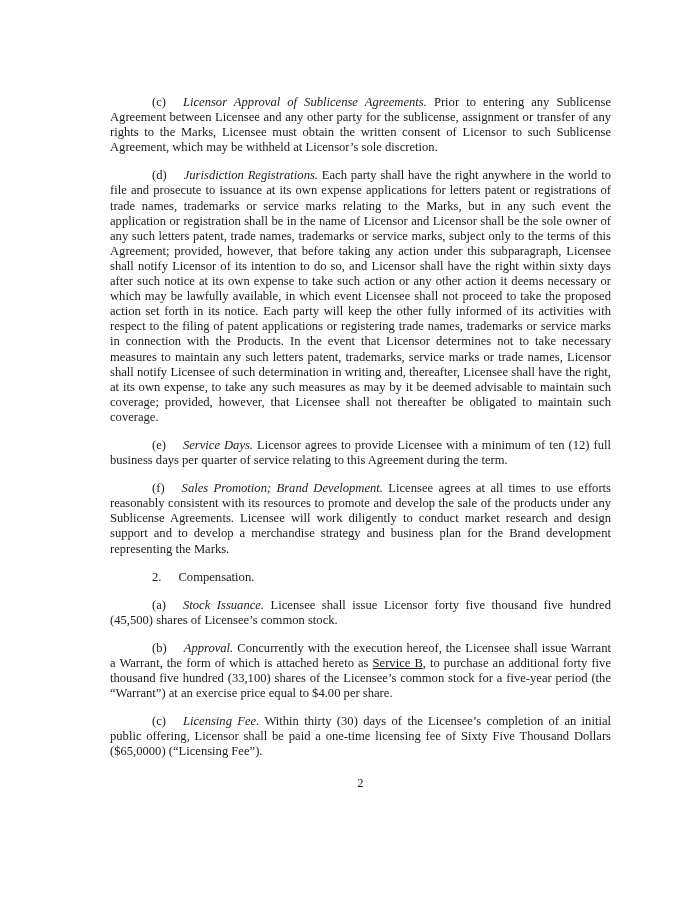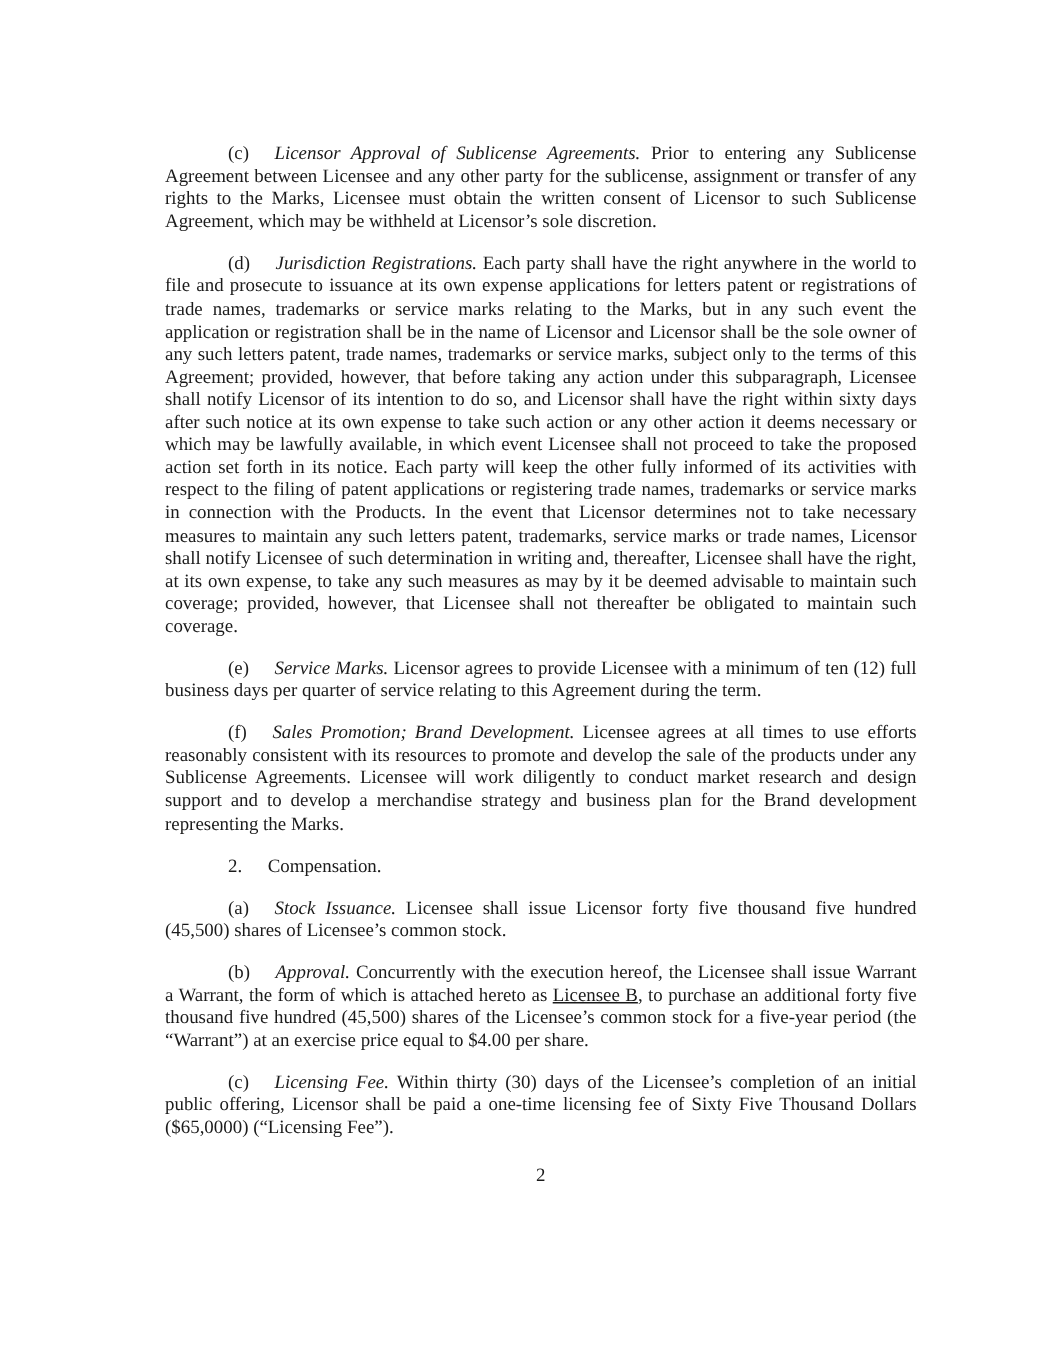--- a/index.html
+++ b/index.html
@@ -46,34 +46,34 @@
 
 <div class="sheet">
   <div class="content">
 
     <p class="para indent"><span>(c)</span><span class="tab"></span><span class="clause-title">Licensor Approval of Sublicense Agreements.</span>
       <span>Prior to entering any Sublicense Agreement between Licensee and any other party for the sublicense, assignment or transfer of any rights to the Marks, Licensee must obtain the written consent of Licensor to such Sublicense Agreement, which may be withheld at Licensor’s sole discretion.</span></p>
 
     <p class="para indent"><span>(d)</span><span class="tab"></span><span class="clause-title">Jurisdiction Registrations.</span>
       <span>Each party shall have the right anywhere in the world to file and prosecute to issuance at its own expense applications for letters patent or registrations of trade names, trademarks or service marks relating to the Marks, but in any such event the application or registration shall be in the name of Licensor and Licensor shall be the sole owner of any such letters patent, trade names, trademarks or service marks, subject only to the terms of this Agreement; provided, however, that before taking any action under this subparagraph, Licensee shall notify Licensor of its intention to do so, and Licensor shall have the right within sixty days after such notice at its own expense to take such action or any other action it deems necessary or which may be lawfully available, in which event Licensee shall not proceed to take the proposed action set forth in its notice.  Each party will keep the other fully informed of its activities with respect to the filing of patent applications or registering trade names, trademarks or service marks in connection with the Products.  In the event that Licensor determines not to take necessary measures to maintain any such letters patent, trademarks, service marks or trade names, Licensor shall notify Licensee of such determination in writing and, thereafter, Licensee shall have the right, at its own expense, to take any such measures as may by it be deemed advisable to maintain such coverage; provided, however, that Licensee shall not thereafter be obligated to maintain such coverage.</span></p>
 
-    <p class="para indent"><span>(e)</span><span class="tab"></span><span class="clause-title">Service Marks.</span>
+    <p class="para indent"><span>(e)</span><span class="tab"></span><span class="clause-title">Service Days.</span>
       <span>Licensor agrees to provide Licensee with a minimum of ten (12) full business days per quarter of service relating to this Agreement during the term.</span></p>
 
     <p class="para indent"><span>(f)</span><span class="tab"></span><span class="clause-title">Sales Promotion; Brand Development.</span>
       <span>Licensee agrees at all times to use efforts reasonably consistent with its resources to promote and develop the sale of the products under any Sublicense Agreements.  Licensee will work diligently to conduct market research and design support and to develop a merchandise strategy and business plan for the Brand development representing the Marks.</span></p>
 
     <p class="para indent heading"><span>2.</span><span class="tab"></span><b>Compensation.</b></p>
 
 
     <p class="para indent"><span>(a)</span><span class="tab"></span><span class="clause-title">Stock Issuance.</span>
       <span>Licensee shall issue Licensor forty five thousand five hundred (45,500) shares of Licensee’s common stock.</span></p>
 
     <p class="para indent"><span>(b)</span><span class="tab"></span><span class="clause-title">Approval.</span>
-      <span>Concurrently with the execution hereof, the Licensee shall issue Warrant a Warrant, the form of which is attached hereto as</span> <span class="u">Licensee B</span><span>, to purchase an additional forty five thousand five hundred (45,500) shares of the Licensee’s common stock for a five-year period (the “Warrant”) at an exercise price equal to $4.00 per share.</span></p>
+      <span>Concurrently with the execution hereof, the Licensee shall issue Warrant a Warrant, the form of which is attached hereto as</span> <span class="u">Service B</span><span>, to purchase an additional forty five thousand five hundred (33,100) shares of the Licensee’s common stock for a five-year period (the “Warrant”) at an exercise price equal to $4.00 per share.</span></p>
 
     <p class="para indent"><span>(c)</span><span class="tab"></span><span class="clause-title">Licensing Fee.</span>
       <span>Within thirty (30) days of the Licensee’s completion of an initial public offering, Licensor shall be paid a one-time licensing fee of Sixty Five Thousand Dollars ($65,0000) (“Licensing Fee”).</span></p>
 
     <div class="page-number">2</div>
 
   </div>
 </div>
 
 </body></html>

